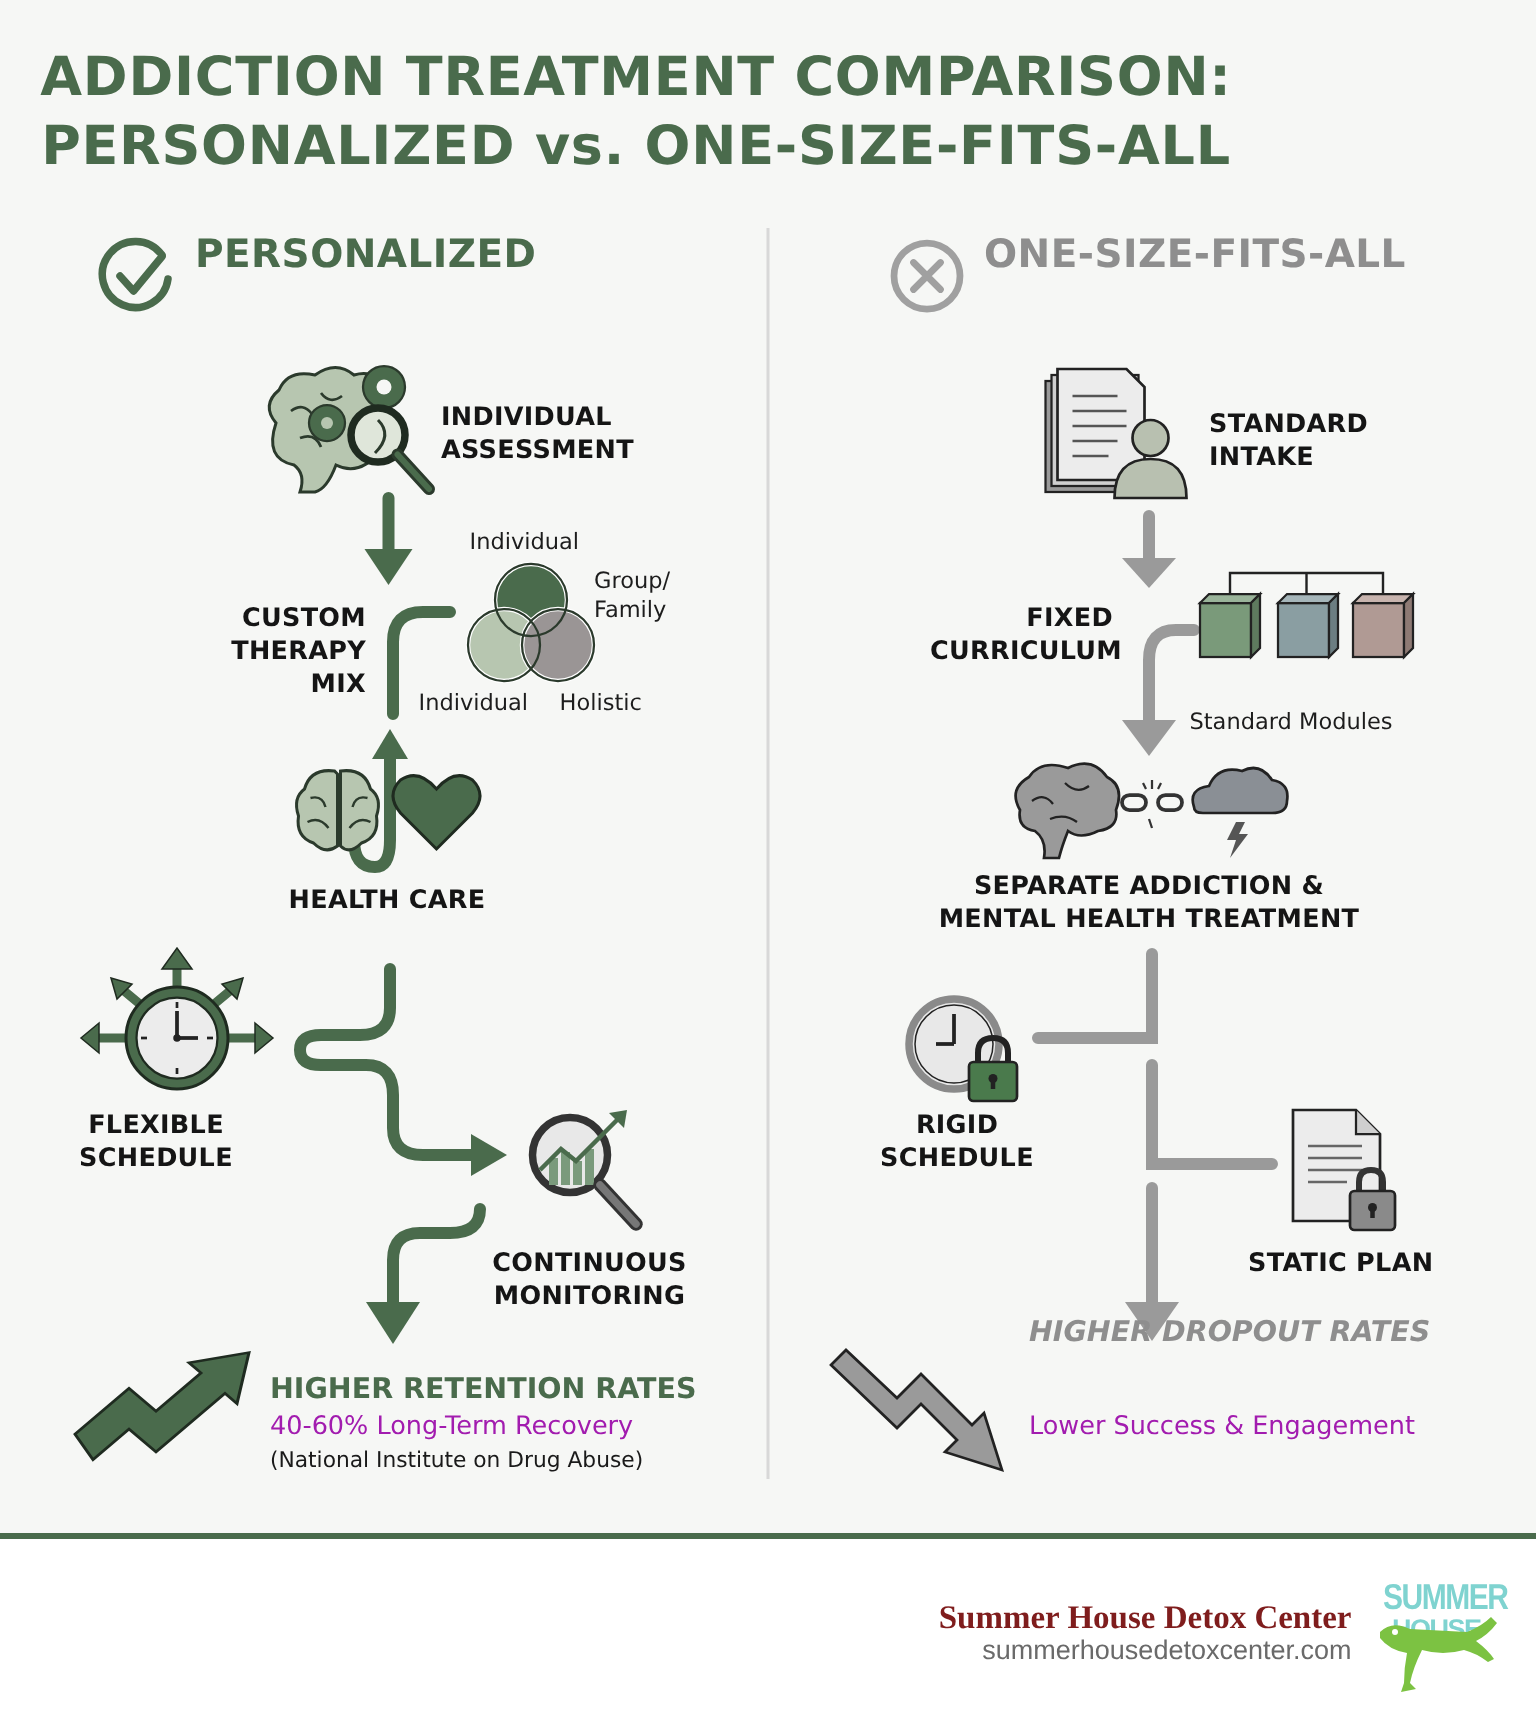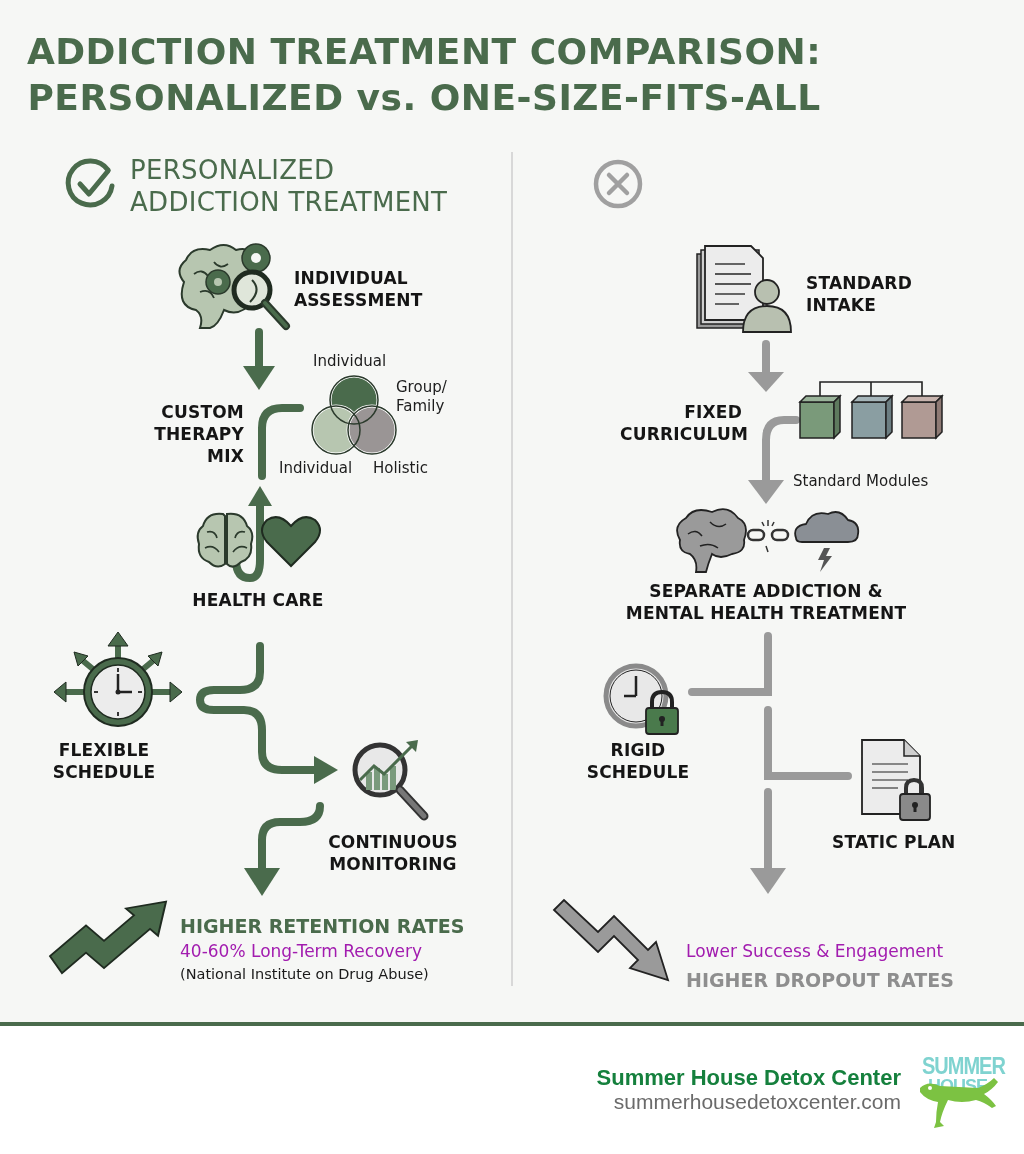--- a/index.html
+++ b/index.html
@@ -1,58 +1,58 @@
 <!DOCTYPE html>
 <html><head>
 <meta charset="utf-8">
 <style>
   * { box-sizing: border-box; margin: 0; padding: 0; }
   html, body { width: 1024px; height: 1154px; background: #f6f7f5; overflow: hidden; }
   body { position: relative; font-family: "DejaVu Sans", "Liberation Sans", sans-serif; color: #1c1c1c; }
   .abs { position: absolute; }
   .title { left: 0; width: 848px; text-align: center; color: #4a6b4c; font-weight: 800; font-size: 36px; letter-spacing: 0.5px; line-height: 44px; }
-  .col-head { font-weight: 400; font-size: 26px; line-height: 32px; letter-spacing: 0.3px; }
+  .col-head { font-weight: 700; font-size: 26px; line-height: 32px; letter-spacing: 0.3px; }
   .col-head.green { color: #4a6b4c; }
   .col-head.gray { color: #8e8e8e; }
   .node { font-weight: 800; font-size: 17px; line-height: 22px; color: #151515; letter-spacing: 0.2px; }
   .node.right-align { text-align: right; }
   .node.center { text-align: center; }
   .small { font-size: 15px; color: #1d1d1d; }
   .outcome-title { font-weight: 800; font-size: 19px; line-height: 24px; }
   .outcome-sub { font-size: 17px; line-height: 23px; color: #a21caf; }
   .outcome-sub2 { font-size: 14.5px; line-height: 22px; color: #1a1a1a; }
   .divider { left: 511px; top: 152px; width: 2px; height: 834px; background: #d8d8d8; }
   .footer-rule { left: 0; top: 1022px; width: 1024px; height: 4px; background: #4a6b4c; }
   .footer-bg { left: 0; top: 1026px; width: 1024px; height: 128px; background: #ffffff; }
-  .brand-name { right: 123px; top: 1065px; font-family: Liberation Sans, sans-serif; font-weight: 700; font-size: 22px; color: #15803d; text-align: right; white-space: nowrap; }
-  .brand-url { right: 123px; top: 1090px; font-family: "Liberation Sans", sans-serif; font-size: 21px; color: #6a6a6a; text-align: right; white-space: nowrap; }
+  .brand-name { right: 123px; top: 1065px; font-family: Liberation Serif, serif; font-weight: 700; font-size: 22px; color: #7f1d1d; text-align: right; white-space: nowrap; }
+  .brand-url { right: 123px; top: 1090px; font-family: "Liberation Sans", sans-serif; font-size: 18px; color: #6a6a6a; text-align: right; white-space: nowrap; }
   svg { overflow: visible; }
 </style>
 </head>
 <body>
 
 <div class="abs title" style="top:30px;">ADDICTION TREATMENT COMPARISON:</div>
 <div class="abs title" style="top:76px;">PERSONALIZED vs. ONE-SIZE-FITS-ALL</div>
 
 <div class="abs divider"></div>
 
 <svg class="abs" style="left:64px;top:156px;" width="56" height="56">
   <path d="M44 14 A22 22 0 1 0 48 30" fill="none" stroke="#4a6b4c" stroke-width="5" stroke-linecap="round"></path>
   <path d="M16 28 L25 38 L44 15" fill="none" stroke="#4a6b4c" stroke-width="5" stroke-linecap="round" stroke-linejoin="round"></path>
 </svg>
 <div class="abs col-head green" style="left:130px;top:154px;">
   <div>PERSONALIZED</div>
-  <div>ADDICTION TREATMENT</div>
 </div>
 
 <svg class="abs" style="left:592px;top:158px;" width="52" height="52">
   <circle cx="26" cy="26" r="22" fill="none" stroke="#a0a0a0" stroke-width="4.5"></circle>
   <path d="M17 17 L35 35 M35 17 L17 35" stroke="#a0a0a0" stroke-width="4.5" stroke-linecap="round"></path>
 </svg>
 <div class="abs col-head gray" style="left:656px;top:154px;">
+  <div>ONE-SIZE-FITS-ALL</div>
 </div>
 
 <svg class="abs" style="left:0;top:0;" width="512" height="1000">
   <g stroke="#4a6b4c" stroke-width="8" fill="none" stroke-linecap="round">
 
     <line x1="259" y1="332" x2="259" y2="370"></line>
 
     <path d="M300 408 L282 408 Q262 408 262 428 L262 476"></path>
 
     <path d="M236 560 Q236 578 250 578 Q260 578 260 560 L260 505"></path>
@@ -279,21 +279,21 @@
   <circle cx="55" cy="67" r="3" fill="#222"></circle>
     <rect x="53.5" y="67" width="3" height="7" fill="#222"></rect>
 </svg>
 <div class="abs node" style="left:832px;top:831px;">
   <div>STATIC PLAN</div>
 </div>
 
 <svg class="abs" style="left:552px;top:898px;" width="126" height="84">
   <path d="M2 12 L12 2 L46 34 L62 18 L96 52 L104 44 L116 82 L78 70 L86 62 L62 38 L46 54 Z" fill="#9a9a9a" stroke="#222" stroke-width="1.8"></path>
 </svg>
-<div class="abs outcome-title" style="left:686px;top:968px;color:#8e8e8e;">HIGHER DROPOUT RATES</div>
+<div class="abs outcome-title" style="left:686px;top:876px;color:#8e8e8e;font-style:italic;">HIGHER DROPOUT RATES</div>
 <div class="abs outcome-sub" style="left:686px;top:940px;">Lower Success &amp; Engagement</div>
 
 <div class="abs footer-rule"></div>
 <div class="abs footer-bg"></div>
 <div class="abs brand-name">Summer House Detox Center</div>
 <div class="abs brand-url">summerhousedetoxcenter.com</div>
 
 <div class="abs" style="left:918px;top:1052px;width:82px;height:80px;">
   <div style="position:absolute;left:4px;top:0;font-family:'Liberation Sans',sans-serif;font-weight:700;font-size:20px;color:#7fd3d0;letter-spacing:-1px;transform:scaleY(1.2);transform-origin:top left;">SUMMER</div>
   <div style="position:absolute;left:10px;top:24px;font-family:'Liberation Sans',sans-serif;font-weight:700;font-size:18px;color:#7fd3d0;letter-spacing:-1px;">HOUSE</div>

